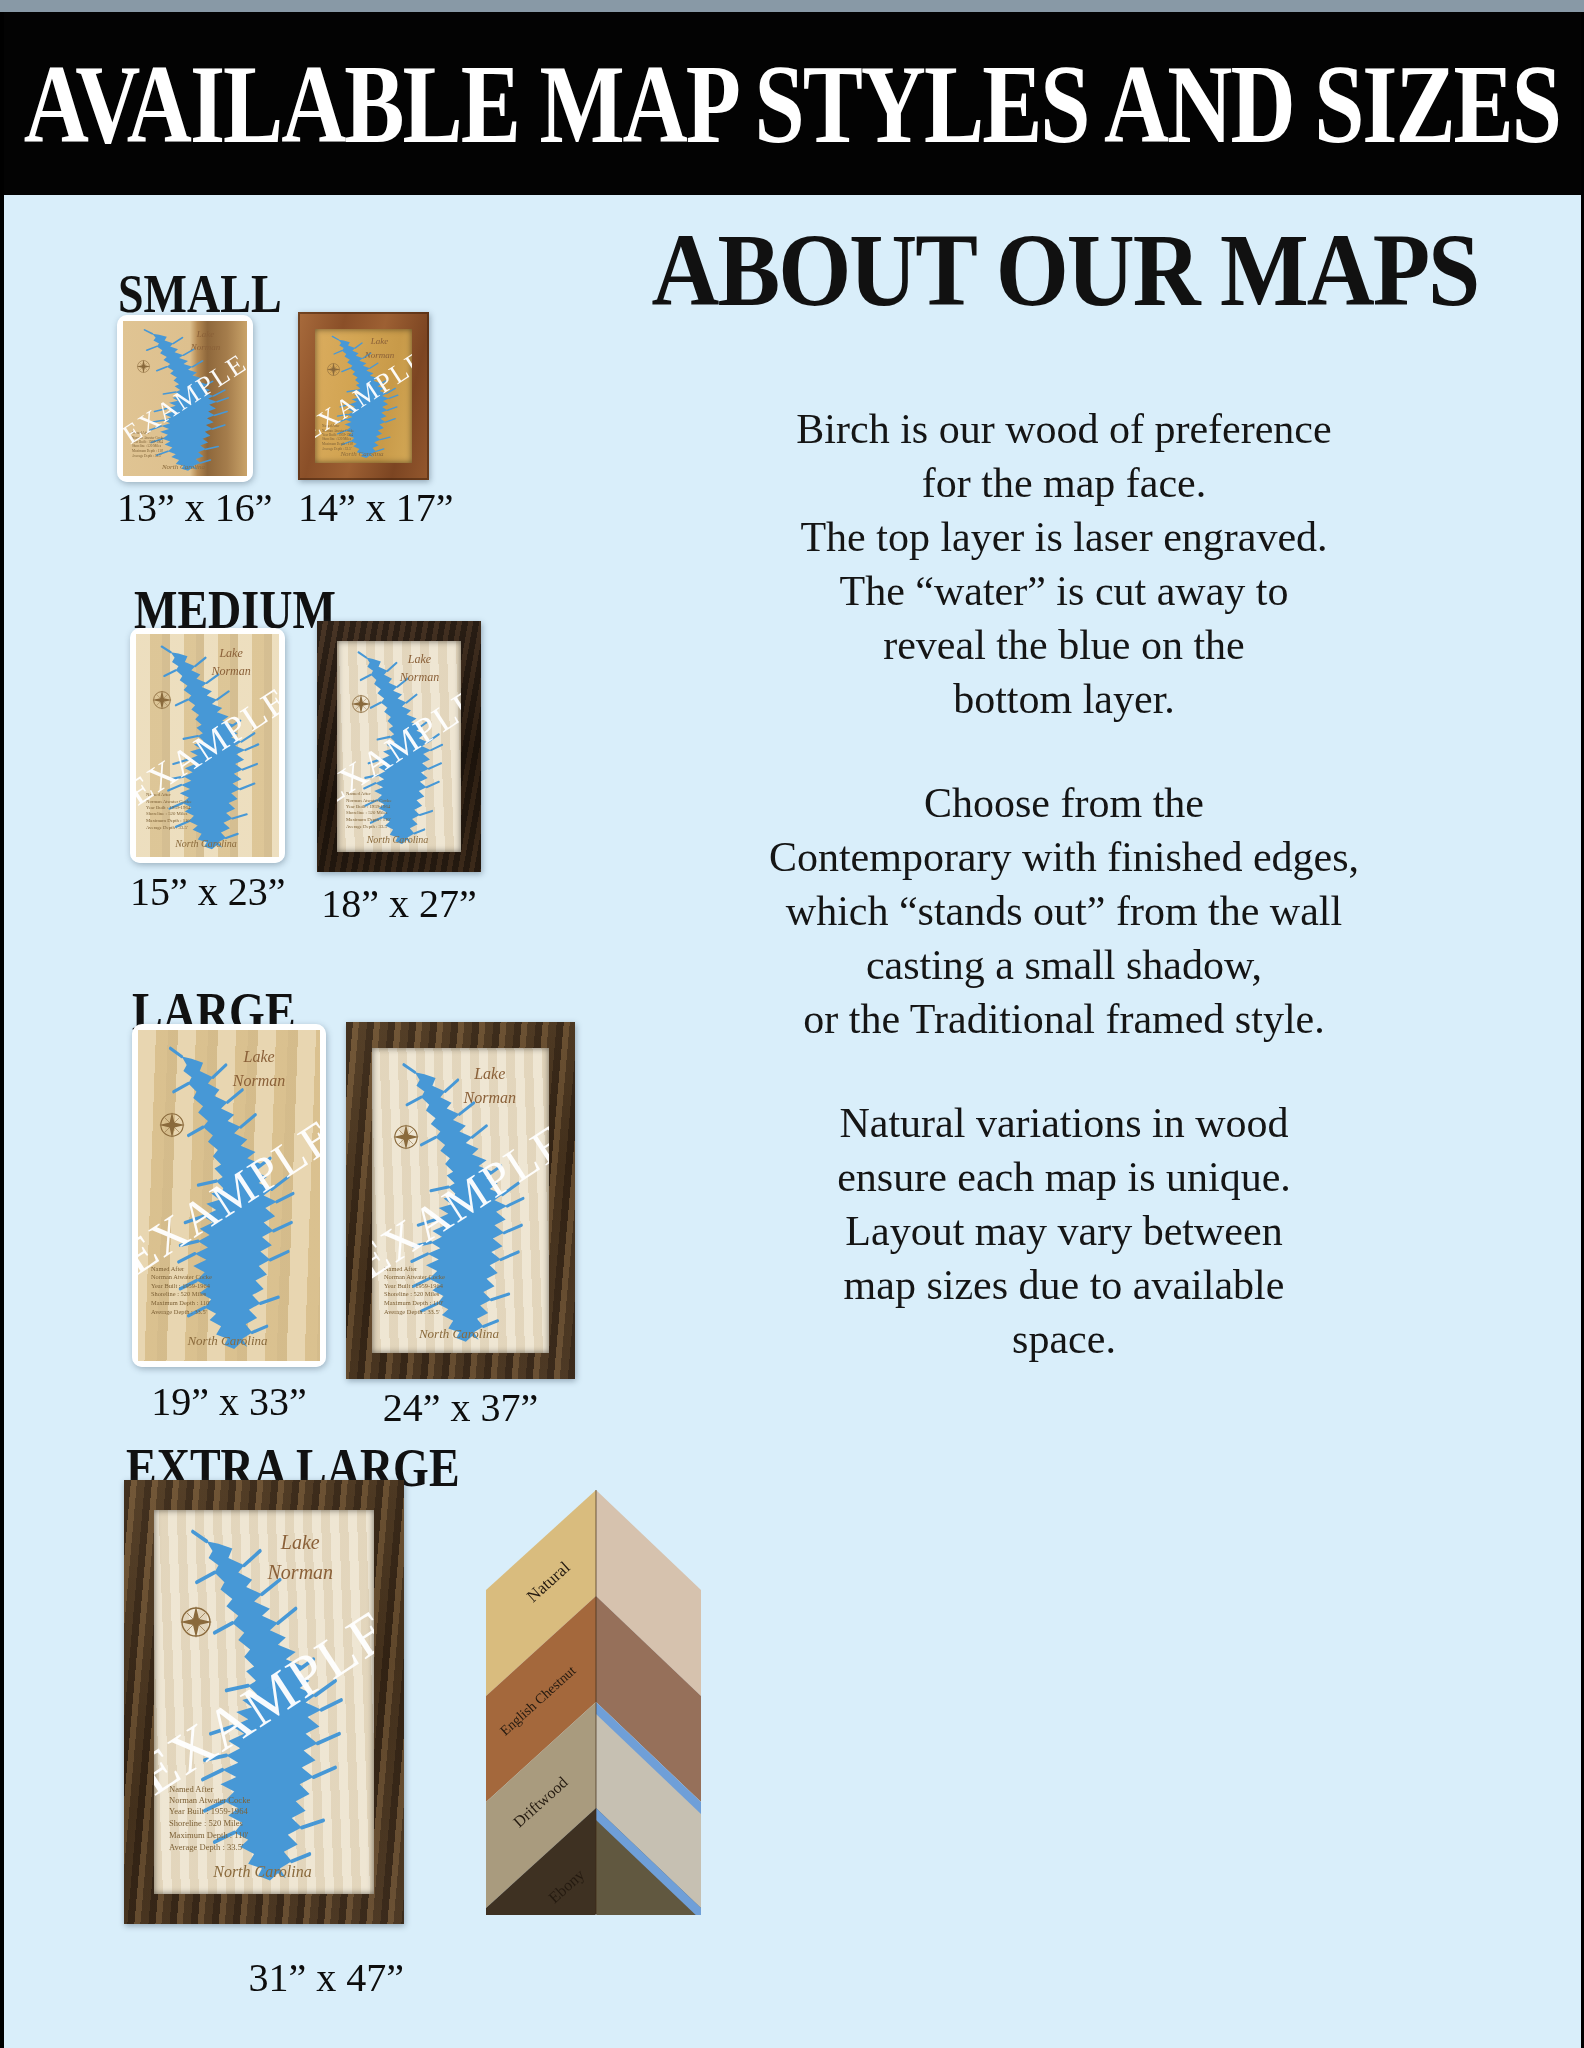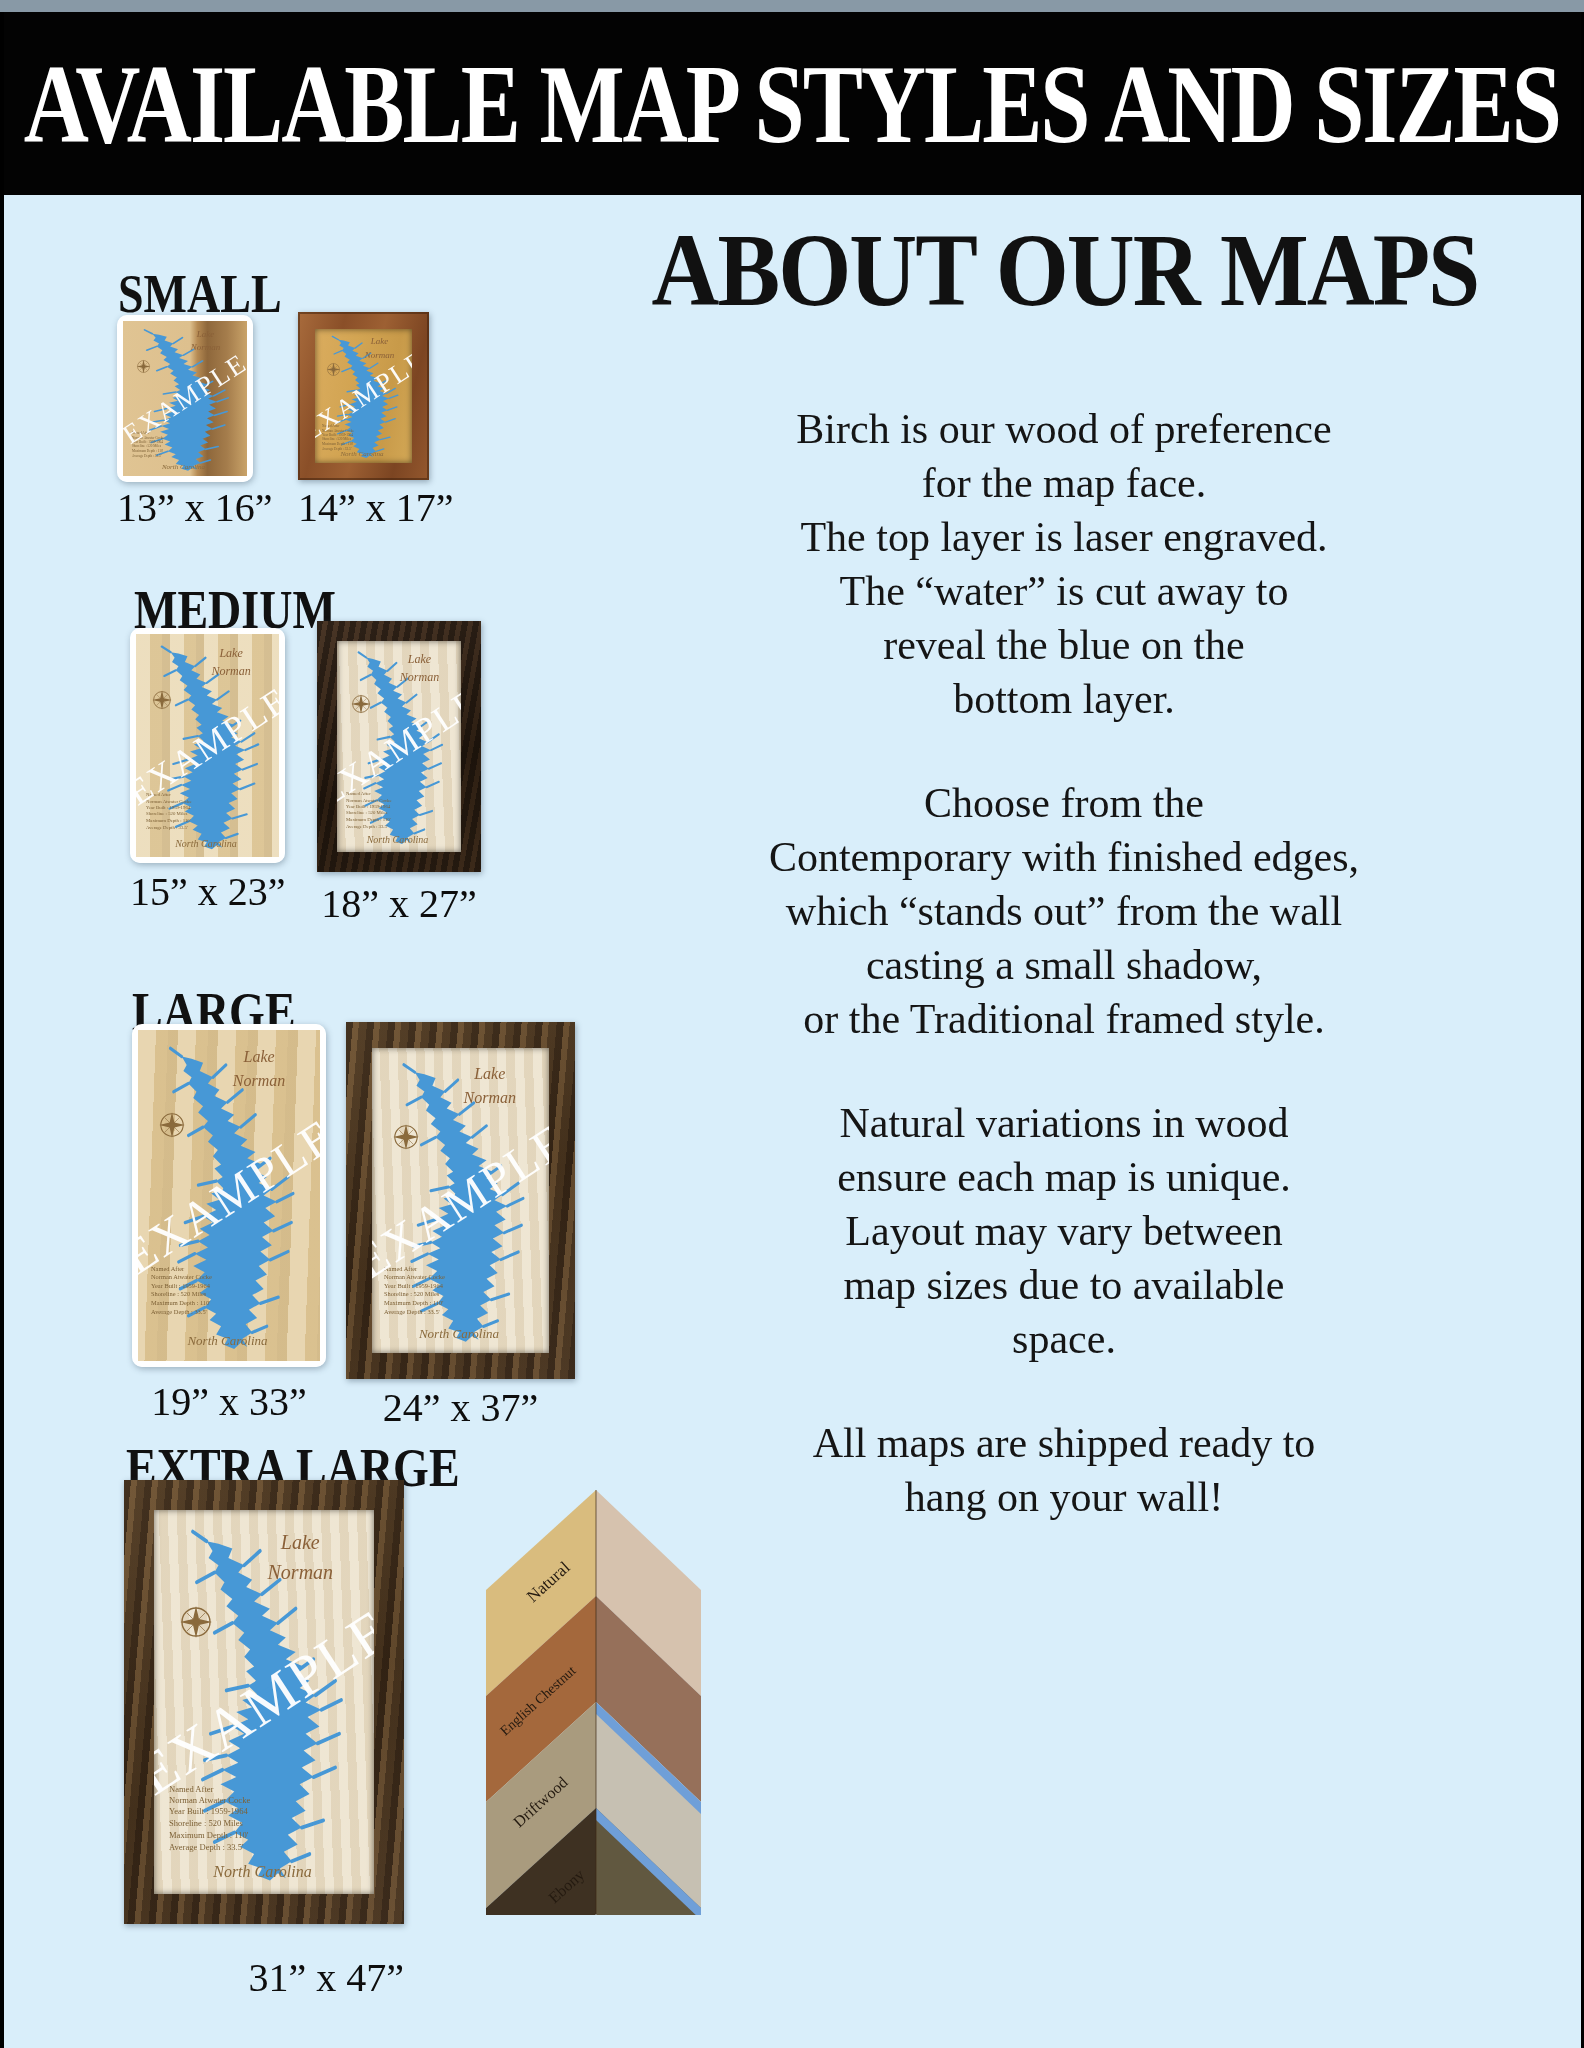--- a/index.html
+++ b/index.html
@@ -284,17 +284,15 @@
     <p>Choose from the
 Contemporary with finished edges,
 which “stands out” from the wall
 casting a small shadow,
 or the Traditional framed style.</p>
     <p>Natural variations in wood
 ensure each map is unique.
 Layout may vary between
 map sizes due to available
 space.</p>
-    <p>All maps are shipped ready to
-hang on your wall!</p>
   </div>
 
 </div>
 
 </body></html>

